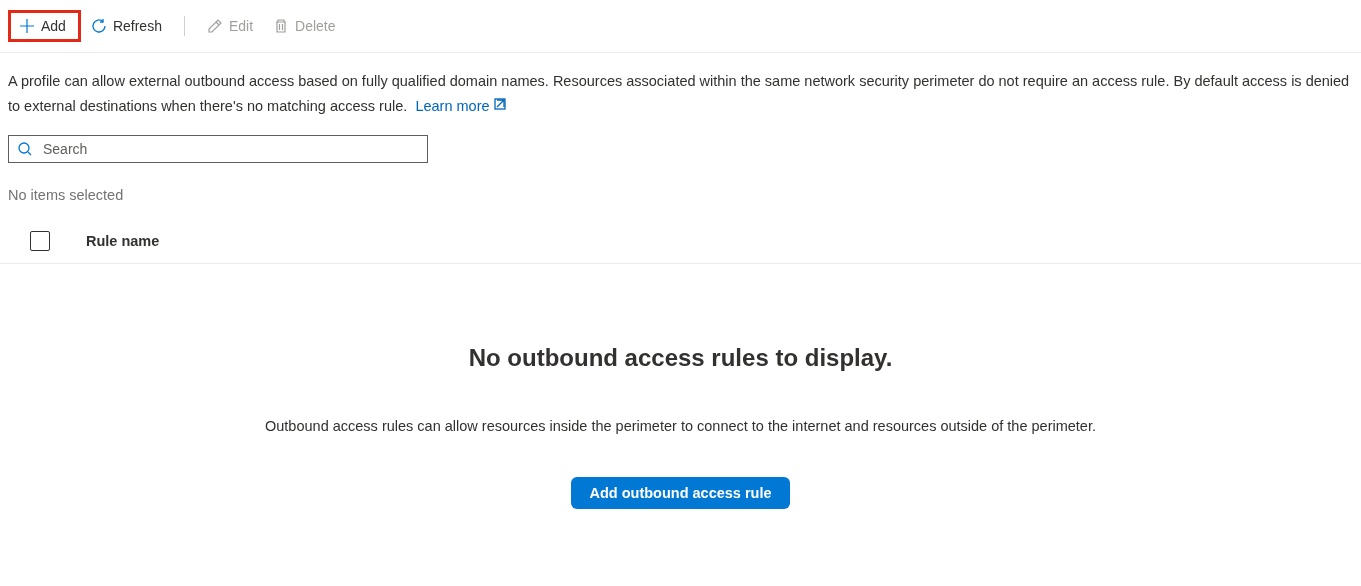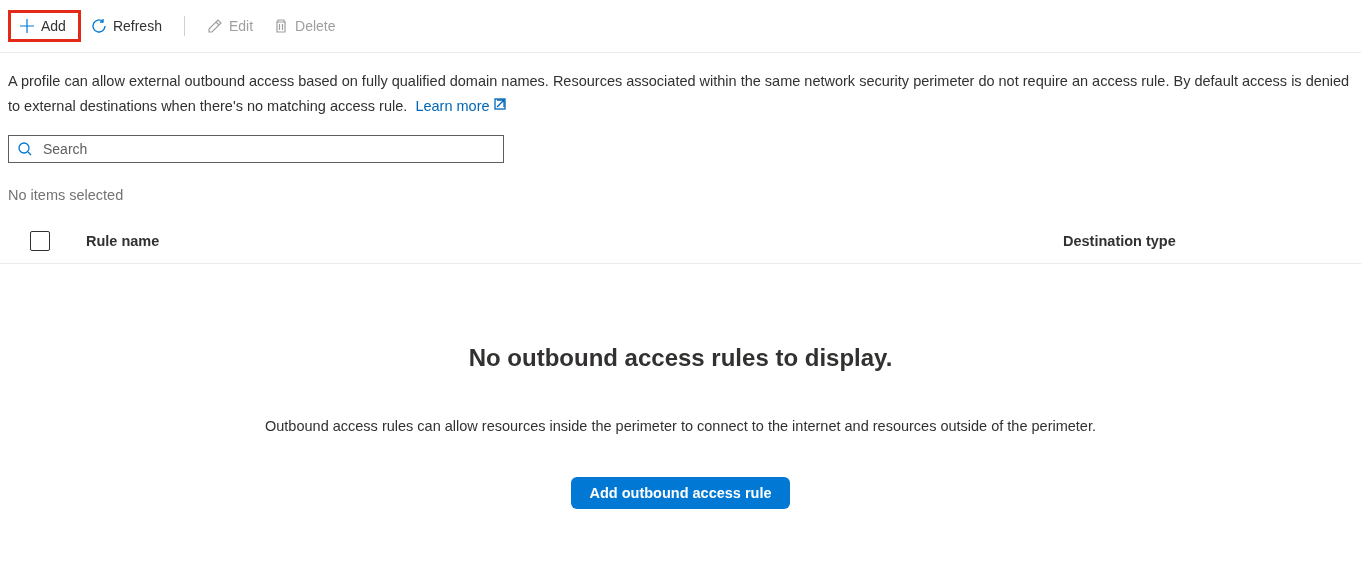--- a/index.html
+++ b/index.html
@@ -68,21 +68,21 @@
       display: inline-block;
       vertical-align: middle;
       margin-left: 3px;
     }
     .search-wrap {
       padding: 12px 8px 8px 8px;
     }
     .search-box {
       display: flex;
       align-items: center;
-      width: 496px;
+      width: 420px;
       border: 1px solid #605e5c;
       padding: 5px 8px;
       gap: 10px;
     }
     .search-box input {
       border: none;
       outline: none;
       font-size: 14px;
       font-family: inherit;
       flex: 1;
@@ -219,20 +219,19 @@
   </div>
 </div>
 
 <div class="selection-text">No items selected</div>
 
 <div class="table-header">
   <div class="col-check">
     <div class="checkbox"></div>
   </div>
   <div class="col-name">Rule name</div>
-  <div class="col-dest-type">Destination type</div>
 </div>
 
 <div class="empty-state">
   <div class="empty-title">No outbound access rules to display.</div>
   <div class="empty-desc">Outbound access rules can allow resources inside the perimeter to connect to the internet and resources outside of the perimeter.</div>
   <button class="primary-btn">Add outbound access rule</button>
 </div>
 
 </body></html>

